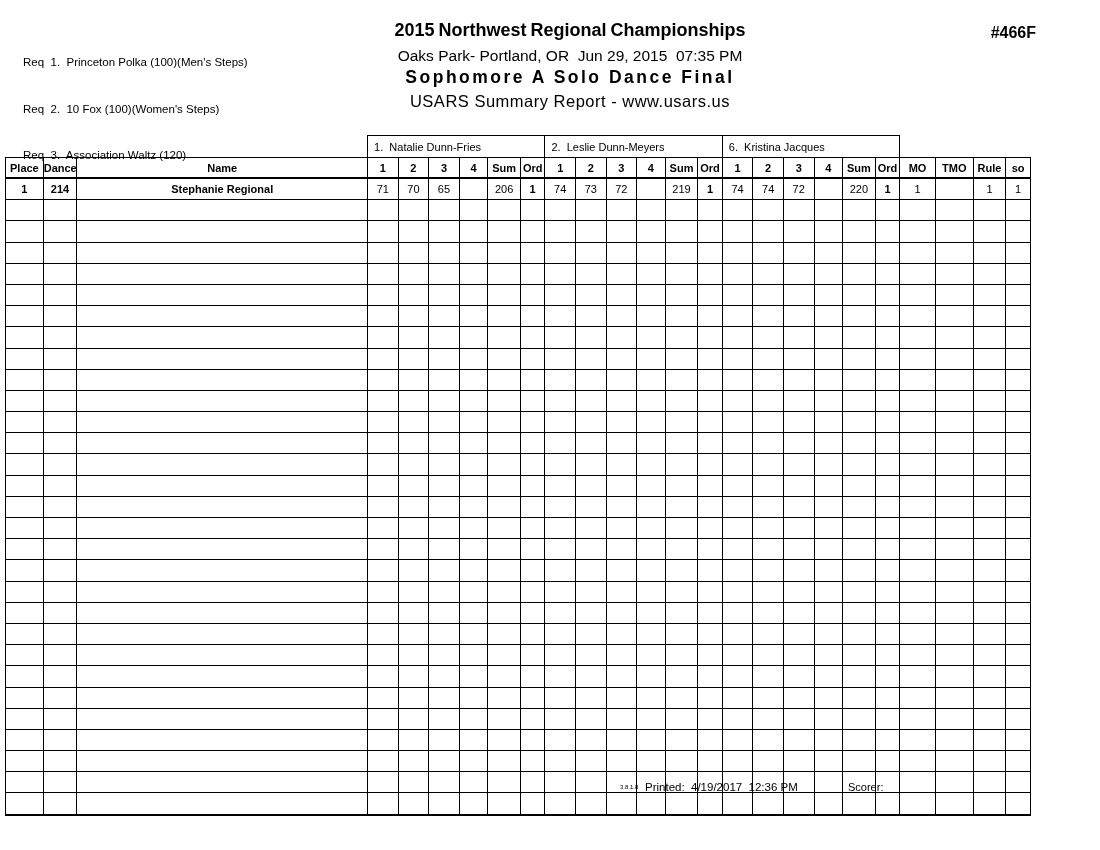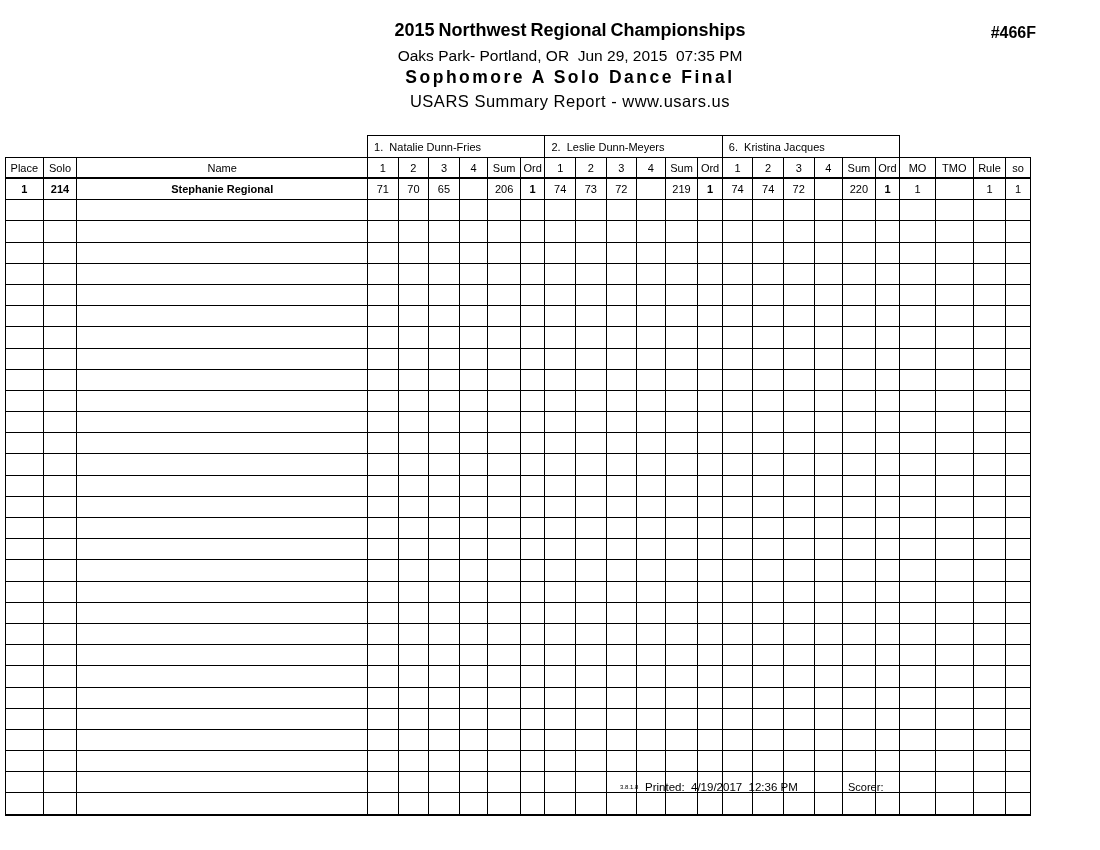--- a/index.html
+++ b/index.html
@@ -31,38 +31,43 @@
   }
   table.results th, table.results td {
     border:1px solid #000; padding:0; height:20.2px;
     font-size:11px; text-align:center; overflow:hidden; white-space:nowrap;
   }
   tr.judge-row { height:22px; }
   tr.judge-row td.nb { border:none; }
   tr.judge-row td.judge-name {
     text-align:left; padding-left:6px; white-space:pre; font-size:11px;
   }
-  tr.col-header-row th { font-weight:normal; border-bottom:2px solid #000; height:19px; }
+  tr.col-header-row th { font-weight:bold; border-bottom:2px solid #000; height:19px; }
   .h-name, td.c-name { text-align:left; padding-left:8px; }
   .h-ord, td.c-ord { border-left:4px solid #000; border-right:4px solid #000; }
   td.c-place { text-align:left; padding-left:8px; }
   td.c-sum { text-align:right; padding-right:3px; }
   td.b { font-weight:bold; }
   tbody tr:last-child td { border-bottom:2px solid #000; }
 
   
   .footer-version { position:absolute; left:620px; top:784px; font-size:6px; }
   .footer-printed { position:absolute; left:645px; top:781px; font-size:11.5px; white-space:pre; }
   .footer-scorer  { position:absolute; left:848px; top:781px; font-size:11px; }
 </style>
 </head>
 <body>
 
 <div class="page">
 
+  <div class="req-list">
+    <div>Req  1.  Princeton Polka (100)(Men's Steps)</div>
+    <div>Req  2.  10 Fox (100)(Women's Steps)</div>
+    <div>Req  3.  Association Waltz (120)</div>
+  </div>
 
   <div class="title-block">
     <div class="t1">2015 Northwest Regional Championships</div>
     <div class="t2">Oaks Park- Portland, OR  Jun 29, 2015  07:35 PM</div>
     <div class="t3">Sophomore A Solo Dance Final</div>
     <div class="t4">USARS Summary Report - www.usars.us</div>
   </div>
 
   <div class="event-number">#466F</div>
 
@@ -97,21 +102,21 @@
     <thead>
       <tr class="judge-row">
         <td class="nb" colspan="3"></td>
         <td class="judge-name" colspan="6">1.  Natalie Dunn-Fries</td>
         <td class="judge-name" colspan="6">2.  Leslie Dunn-Meyers</td>
         <td class="judge-name" colspan="6">6.  Kristina Jacques</td>
         <td class="nb" colspan="4"></td>
       </tr>
       <tr class="col-header-row">
         <th>Place</th>
-        <th>Solo</th>
+        <th>Dance</th>
         <th class="h-name">Name</th>
 
         <th>1</th>
         <th>2</th>
         <th>3</th>
         <th>4</th>
         <th>Sum</th>
         <th class="h-ord">Ord</th>
 
         <th>1</th>

